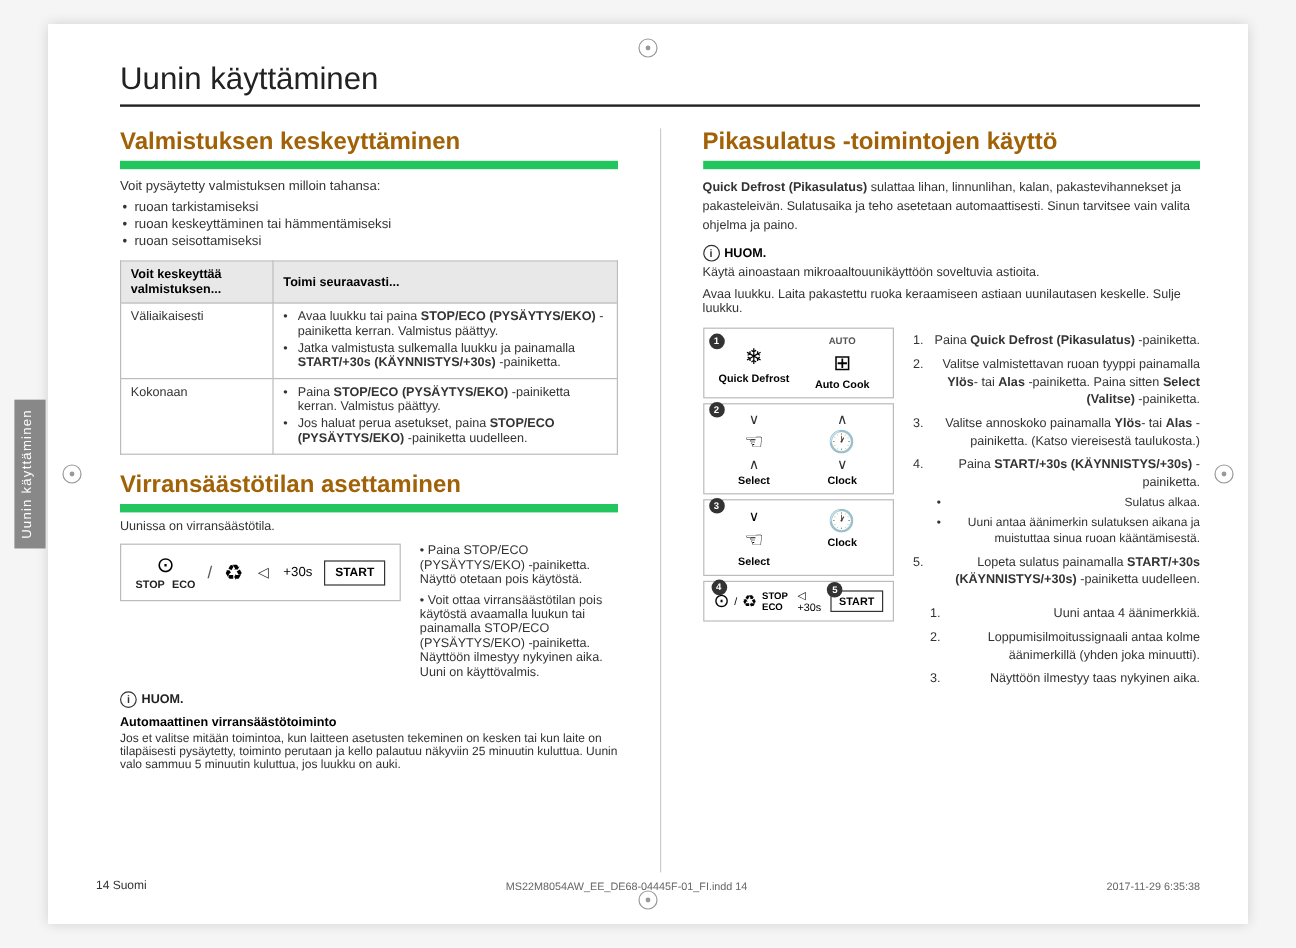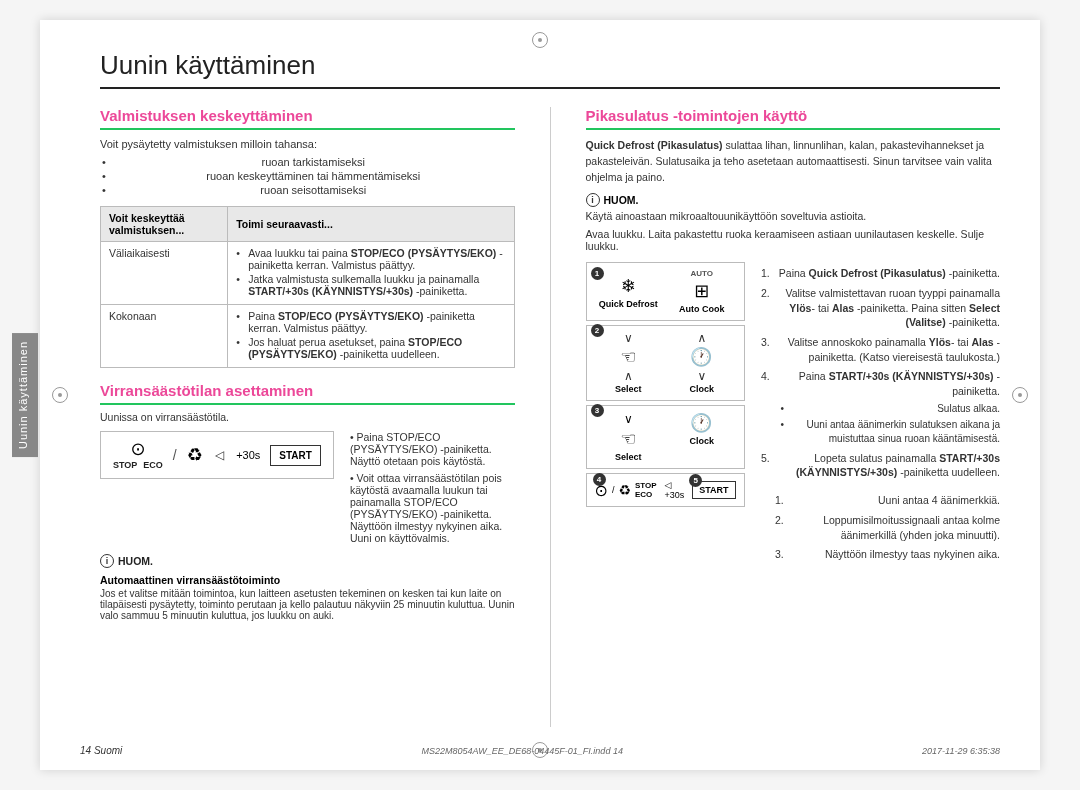--- a/index.html
+++ b/index.html
@@ -78,36 +78,35 @@
     .col-left {
       flex: 1;
       min-width: 0;
     }
     .col-right {
       flex: 1;
       min-width: 0;
     }
 
     .section-title {
-      font-size: 15px;
-      font-weight: 700;
-      color: #ec4899;
+      font-size: 20px;
+      font-weight: 700;
+      color: #a16207;
       margin-bottom: 8px;
-      border-bottom: 2px solid #22c55e;
+      border-bottom: 7px solid #22c55e;
       padding-bottom: 4px;
     }
     .section-subtitle {
       font-size: 11px;
       color: #333;
       margin-bottom: 6px;
     }
     .bullet-list {
       list-style: none;
       margin-bottom: 10px;
-      text-align: center;
     }
     .bullet-list li {
       font-size: 11px;
       color: #333;
       padding-left: 12px;
       position: relative;
       margin-bottom: 2px;
     }
     .bullet-list li::before {
       content: '•';
@@ -288,29 +287,28 @@
     
     .col-divider {
       width: 1px;
       background: #ccc;
       margin: 0 5px;
     }
 
     
     .page-footer {
       position: absolute;
-      bottom: 14px;
+      bottom: 26px;
       left: 40px;
       right: 40px;
       display: flex;
       justify-content: space-between;
       align-items: center;
       font-size: 9px;
       color: #666;
-      font-style: italic;
     }
     .footer-page {
       font-size: 10px;
       color: #333;
     }
 
     
     .note-circle {
       display: inline-flex;
       align-items: center;

